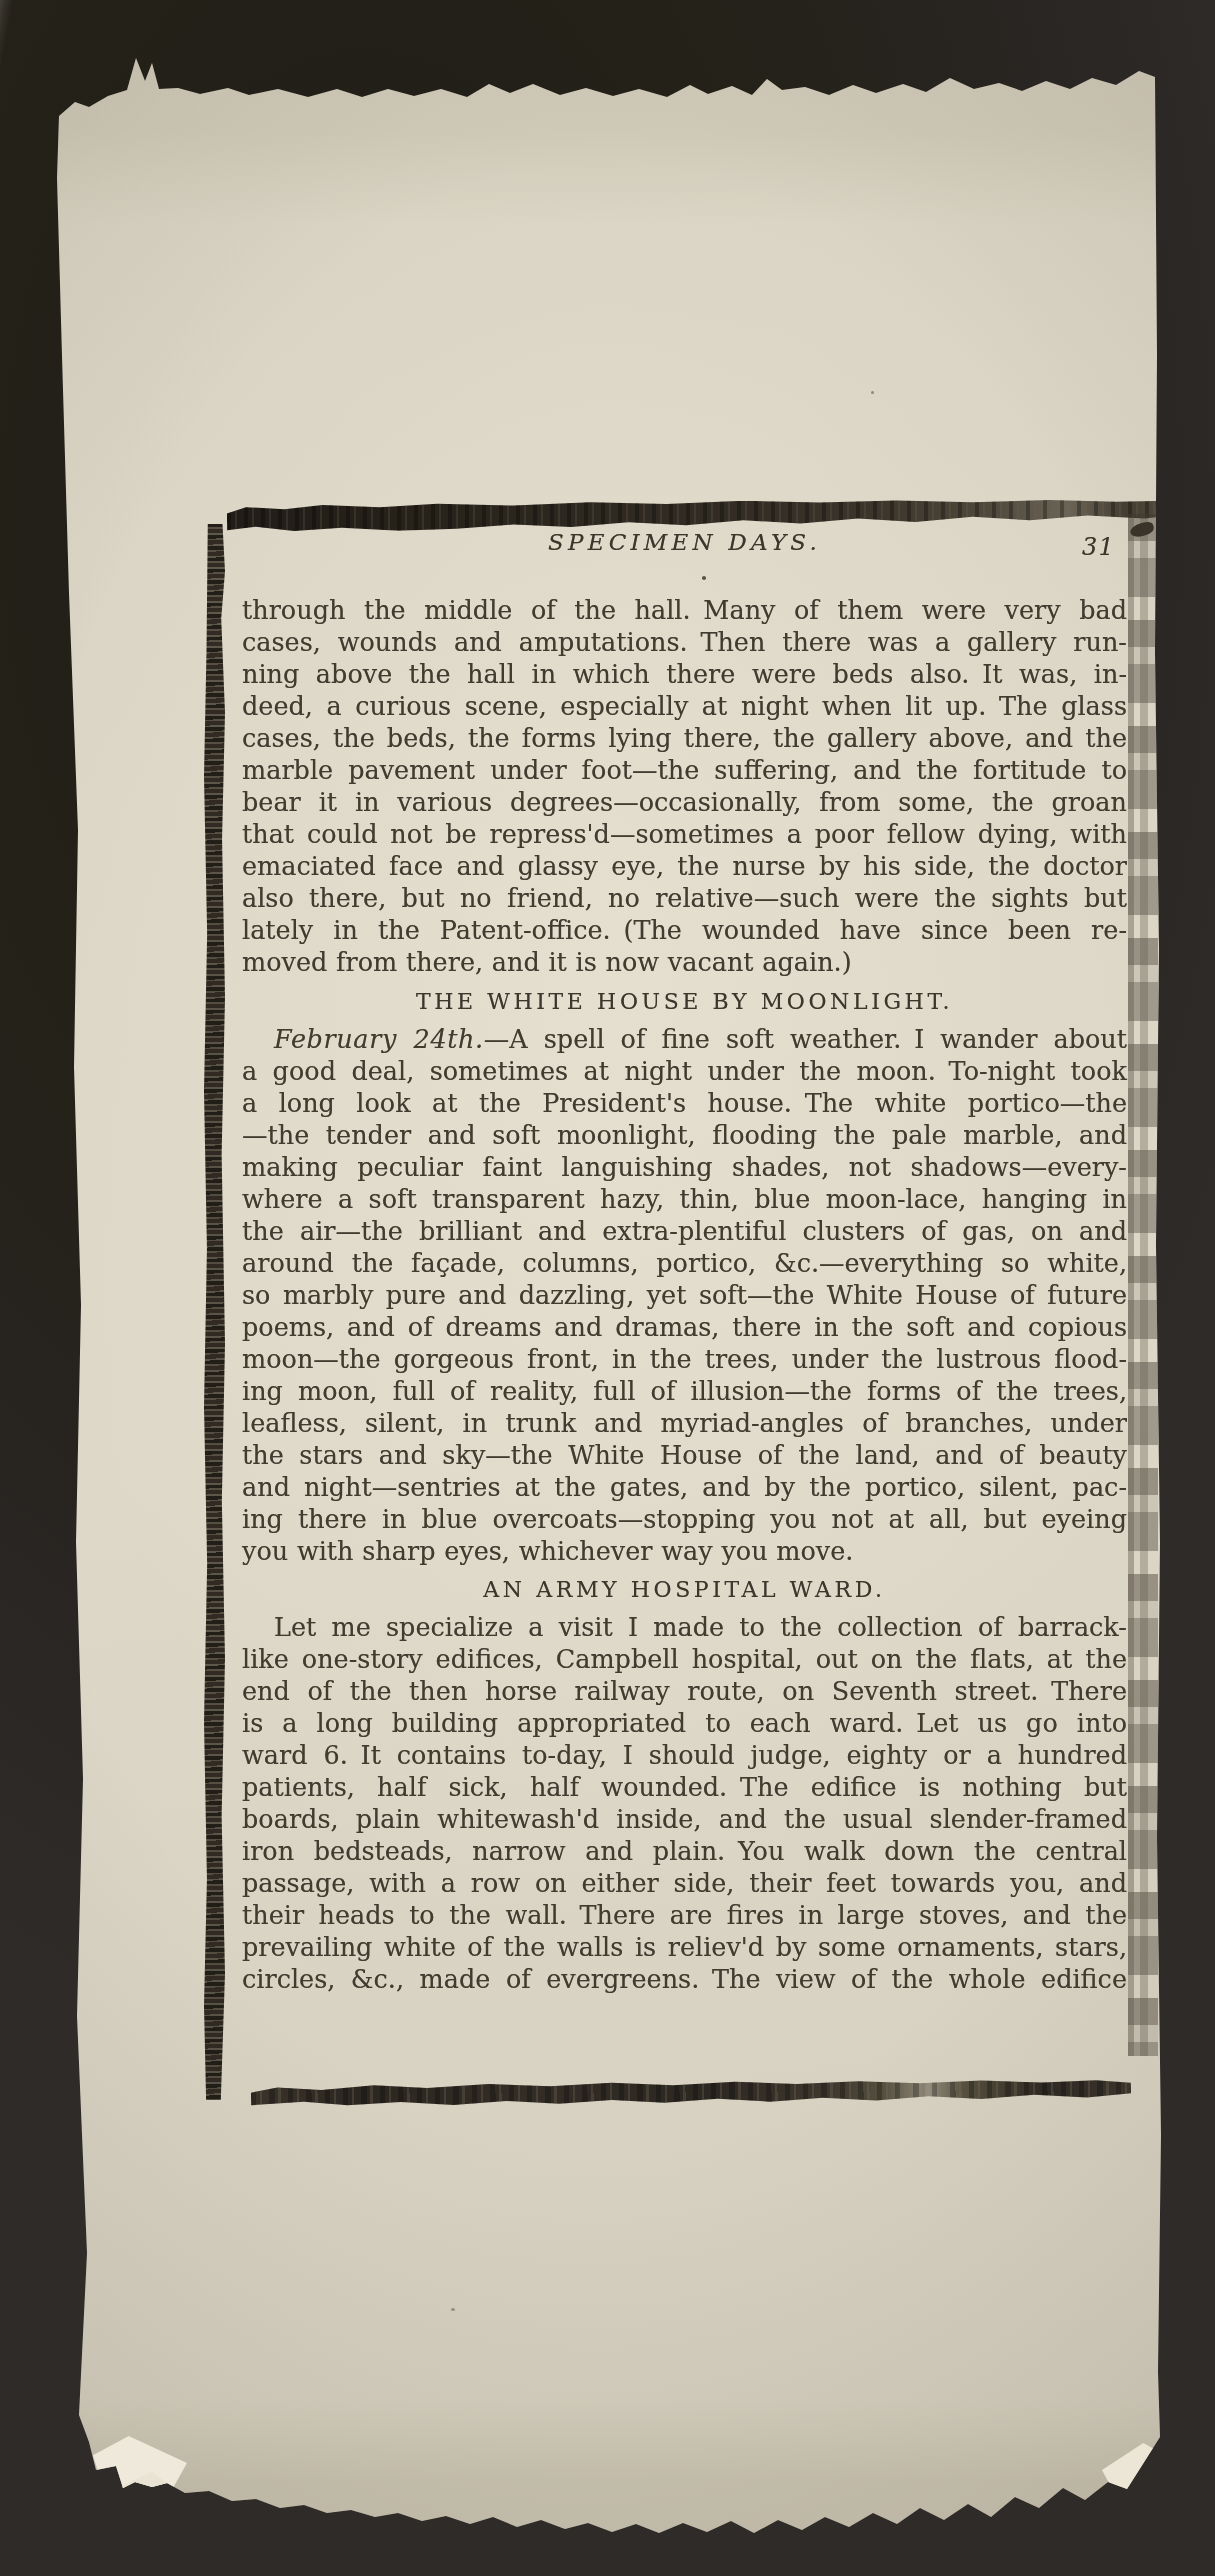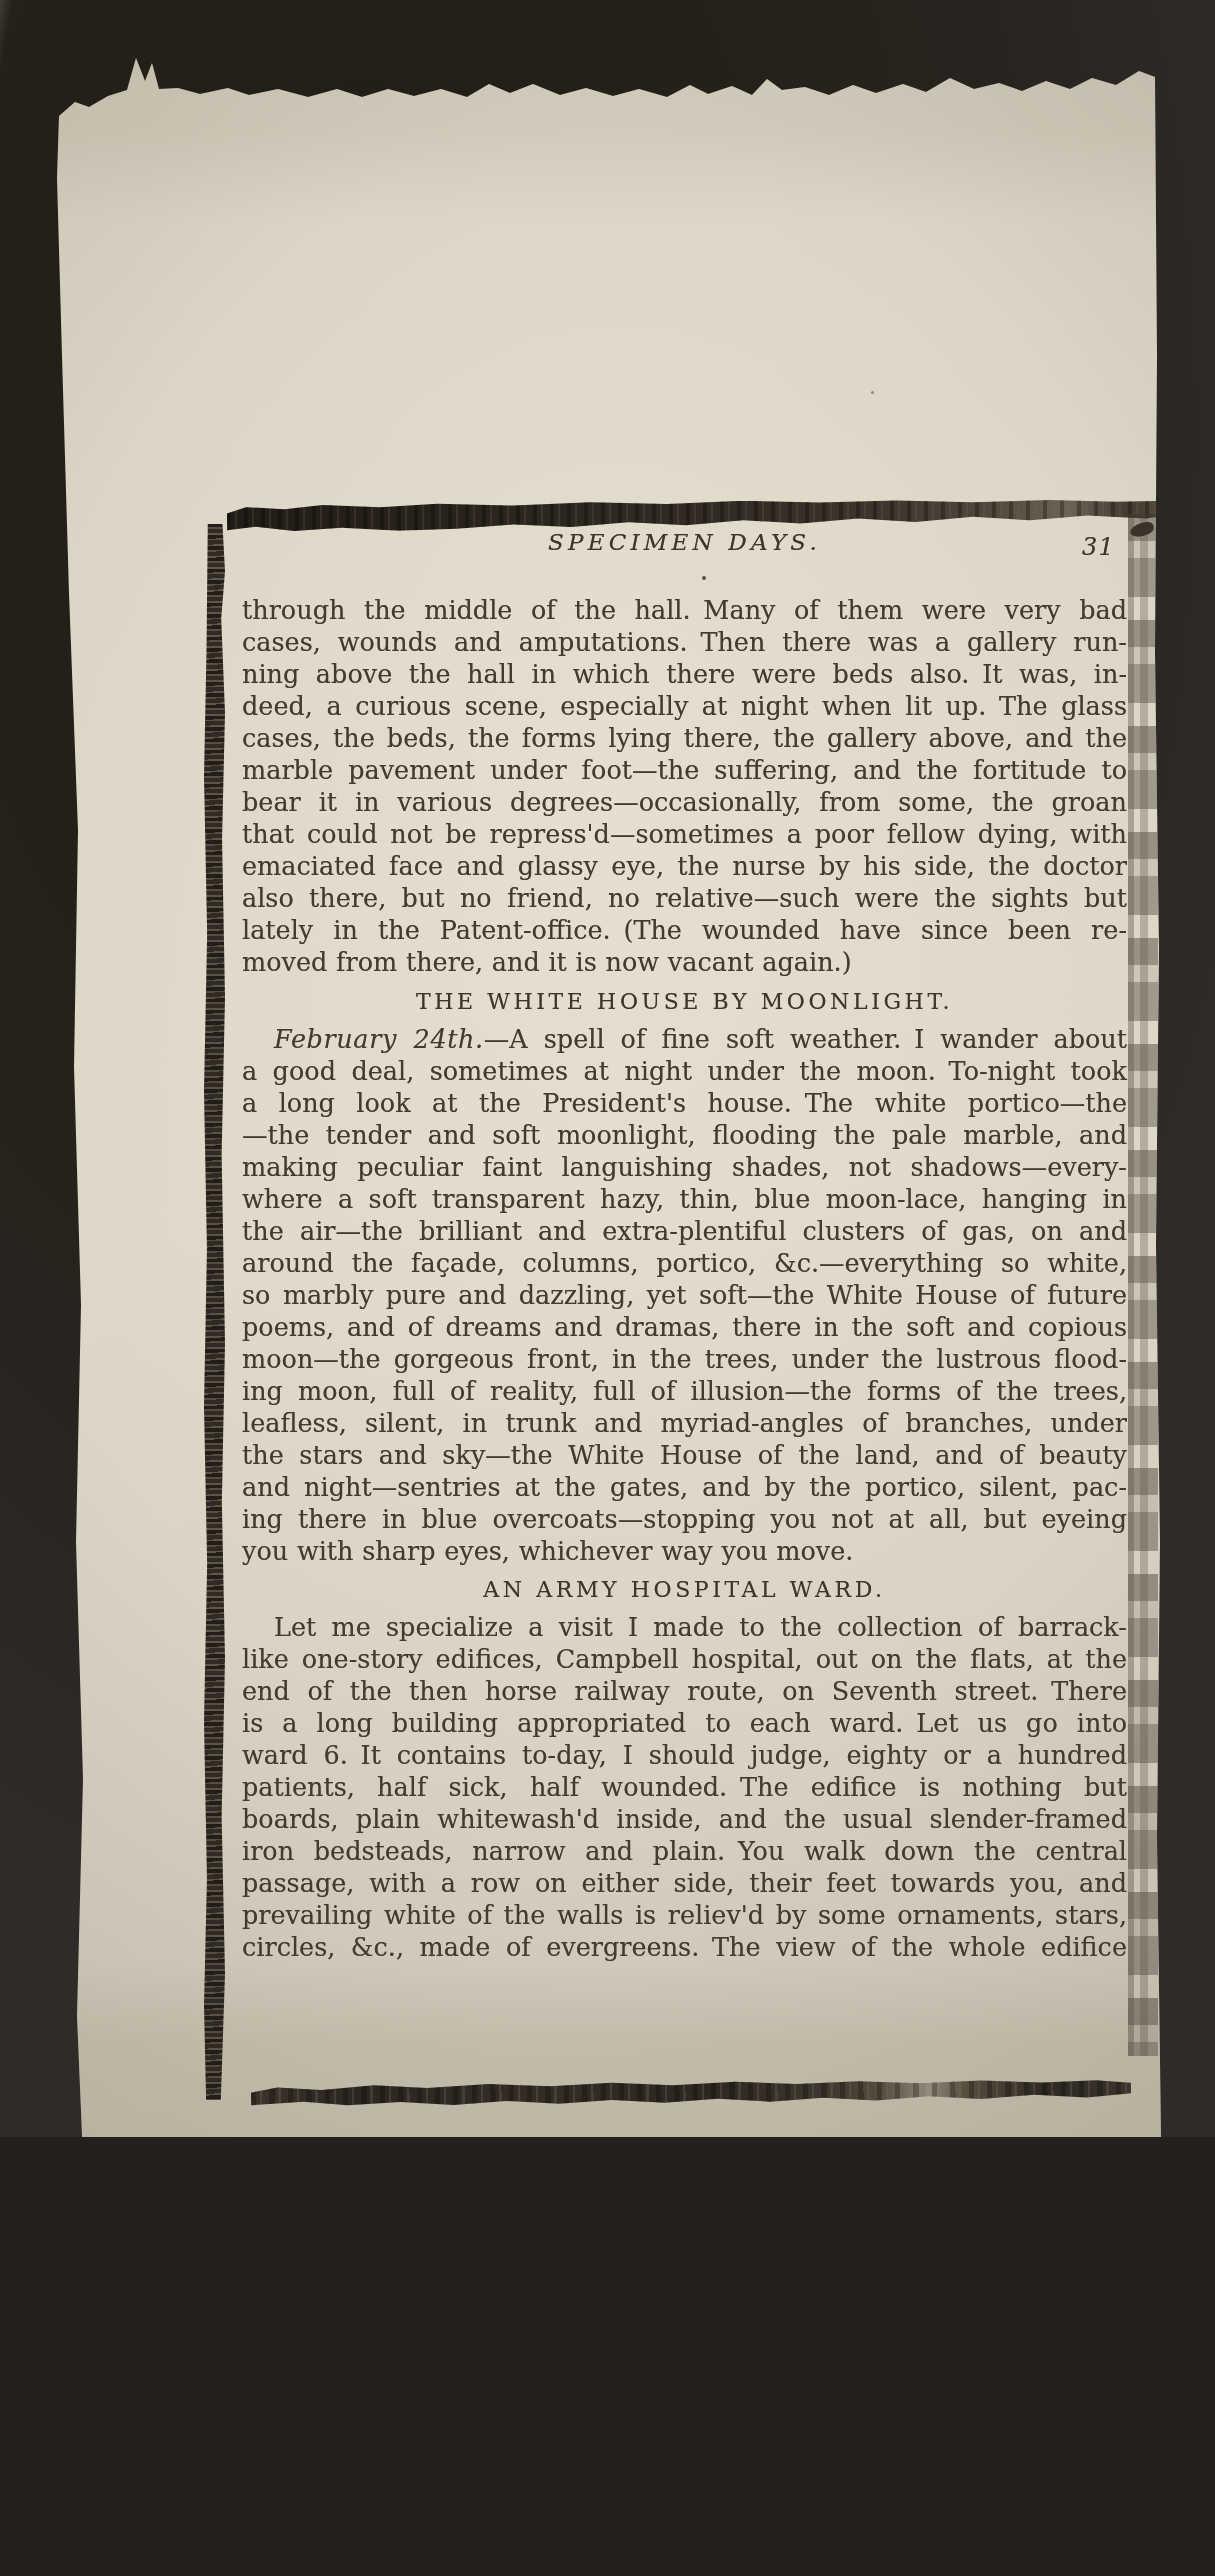--- a/index.html
+++ b/index.html
@@ -1,17 +1,17 @@
 <!DOCTYPE html>
 <html style="font-size:9.5px"><head>
 <meta charset="utf-8">
 <style>
   html,body{margin:0;padding:0;background:#23201d;}
   .stage{
-    position:relative;width:1216px;height:2137px;overflow:hidden;
+    position:relative;width:1216px;height:2576px;overflow:hidden;
     background:
       linear-gradient(100deg, rgba(90,86,80,.55) 0px, rgba(90,86,80,.25) 6px, rgba(0,0,0,0) 13px),
       radial-gradient(949px 1542px at 30% 20%, #201d1a 0%, #242118 45%, #282522 75%, #2e2b28 100%),
       #23201d;
     font-family:"DejaVu Serif","Liberation Serif",serif;
   }
   
   .paper{
     position:absolute;inset:0;
     background:
@@ -171,20 +171,21 @@
         <div>
           <div class="line indent">Let me specialize a visit I made to the collection of barrack-</div>
           <div class="line">like one-story edifices, Campbell hospital, out on the flats, at the</div>
           <div class="line">end of the then horse railway route, on Seventh street. There</div>
           <div class="line">is a long building appropriated to each ward. Let us go into</div>
           <div class="line">ward 6. It contains to-day, I should judge, eighty or a hundred</div>
           <div class="line">patients, half sick, half wounded. The edifice is nothing but</div>
           <div class="line">boards, plain whitewash'd inside, and the usual slender-framed</div>
           <div class="line">iron bedsteads, narrow and plain. You walk down the central</div>
           <div class="line">passage, with a row on either side, their feet towards you, and</div>
+          <div class="line">their heads to the wall. There are fires in large stoves, and the</div>
           <div class="line">prevailing white of the walls is reliev'd by some ornaments, stars,</div>
           <div class="line">circles, &amp;c., made of evergreens. The view of the whole edifice</div>
         </div>
       </div>
 
     <div class="speck s1"></div>
     <div class="speck s2"></div>
     <div class="speck s3"></div>
   </div>
 </div>

